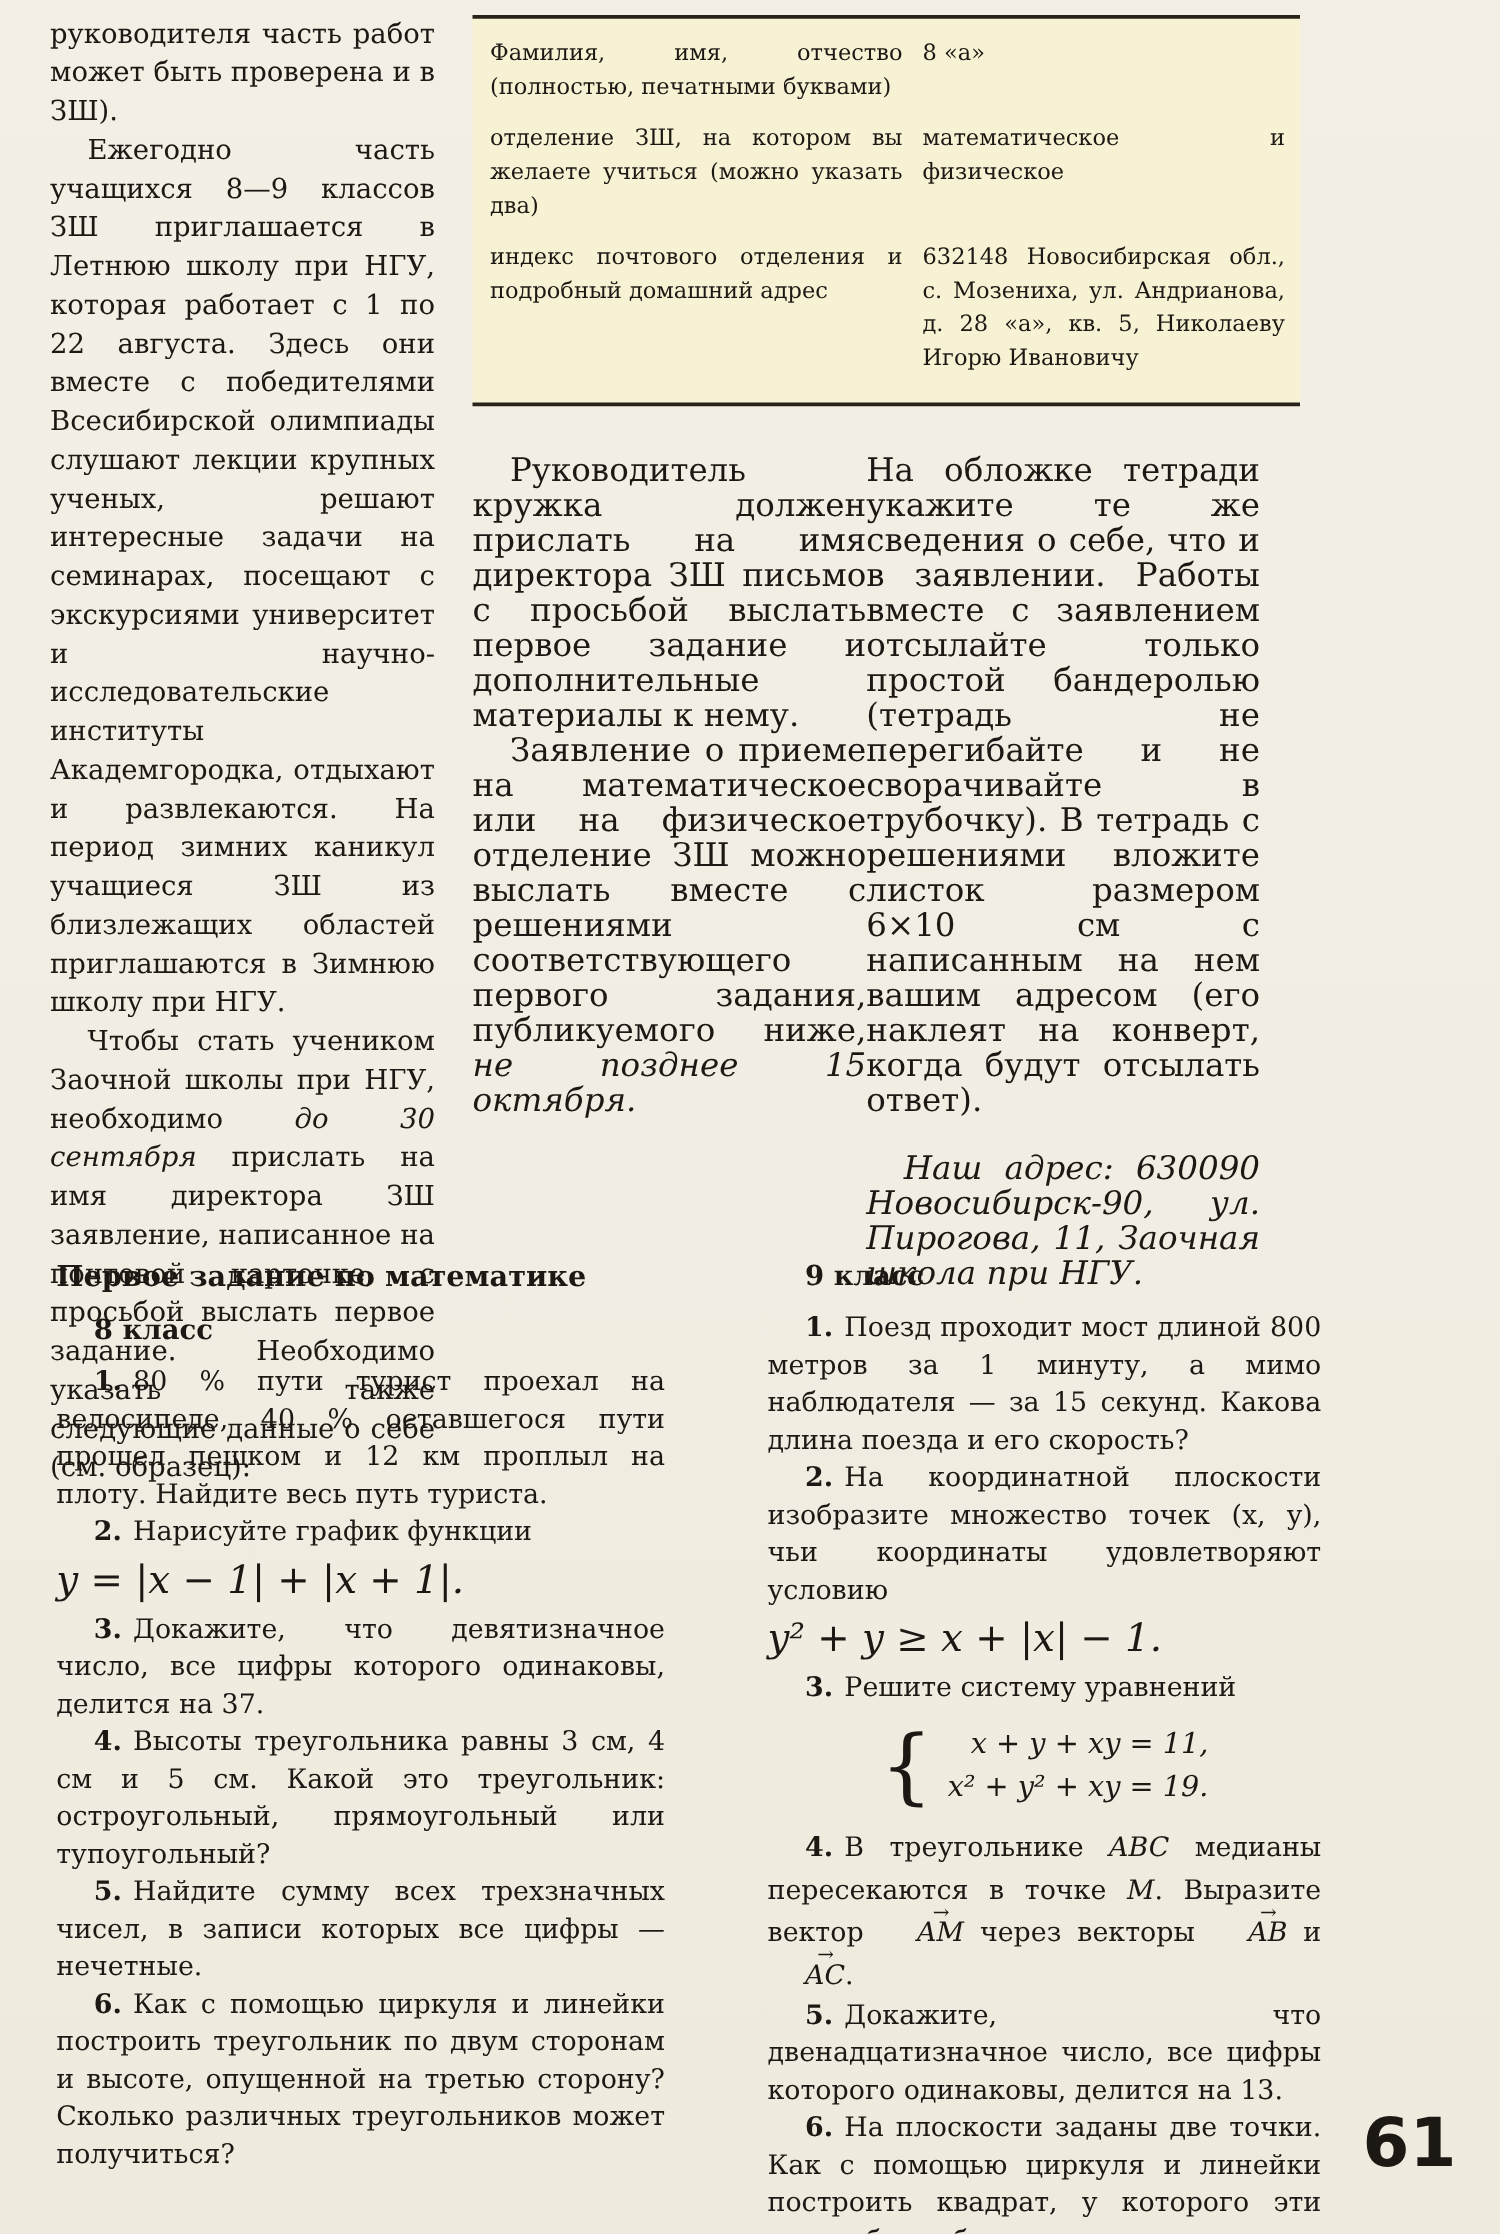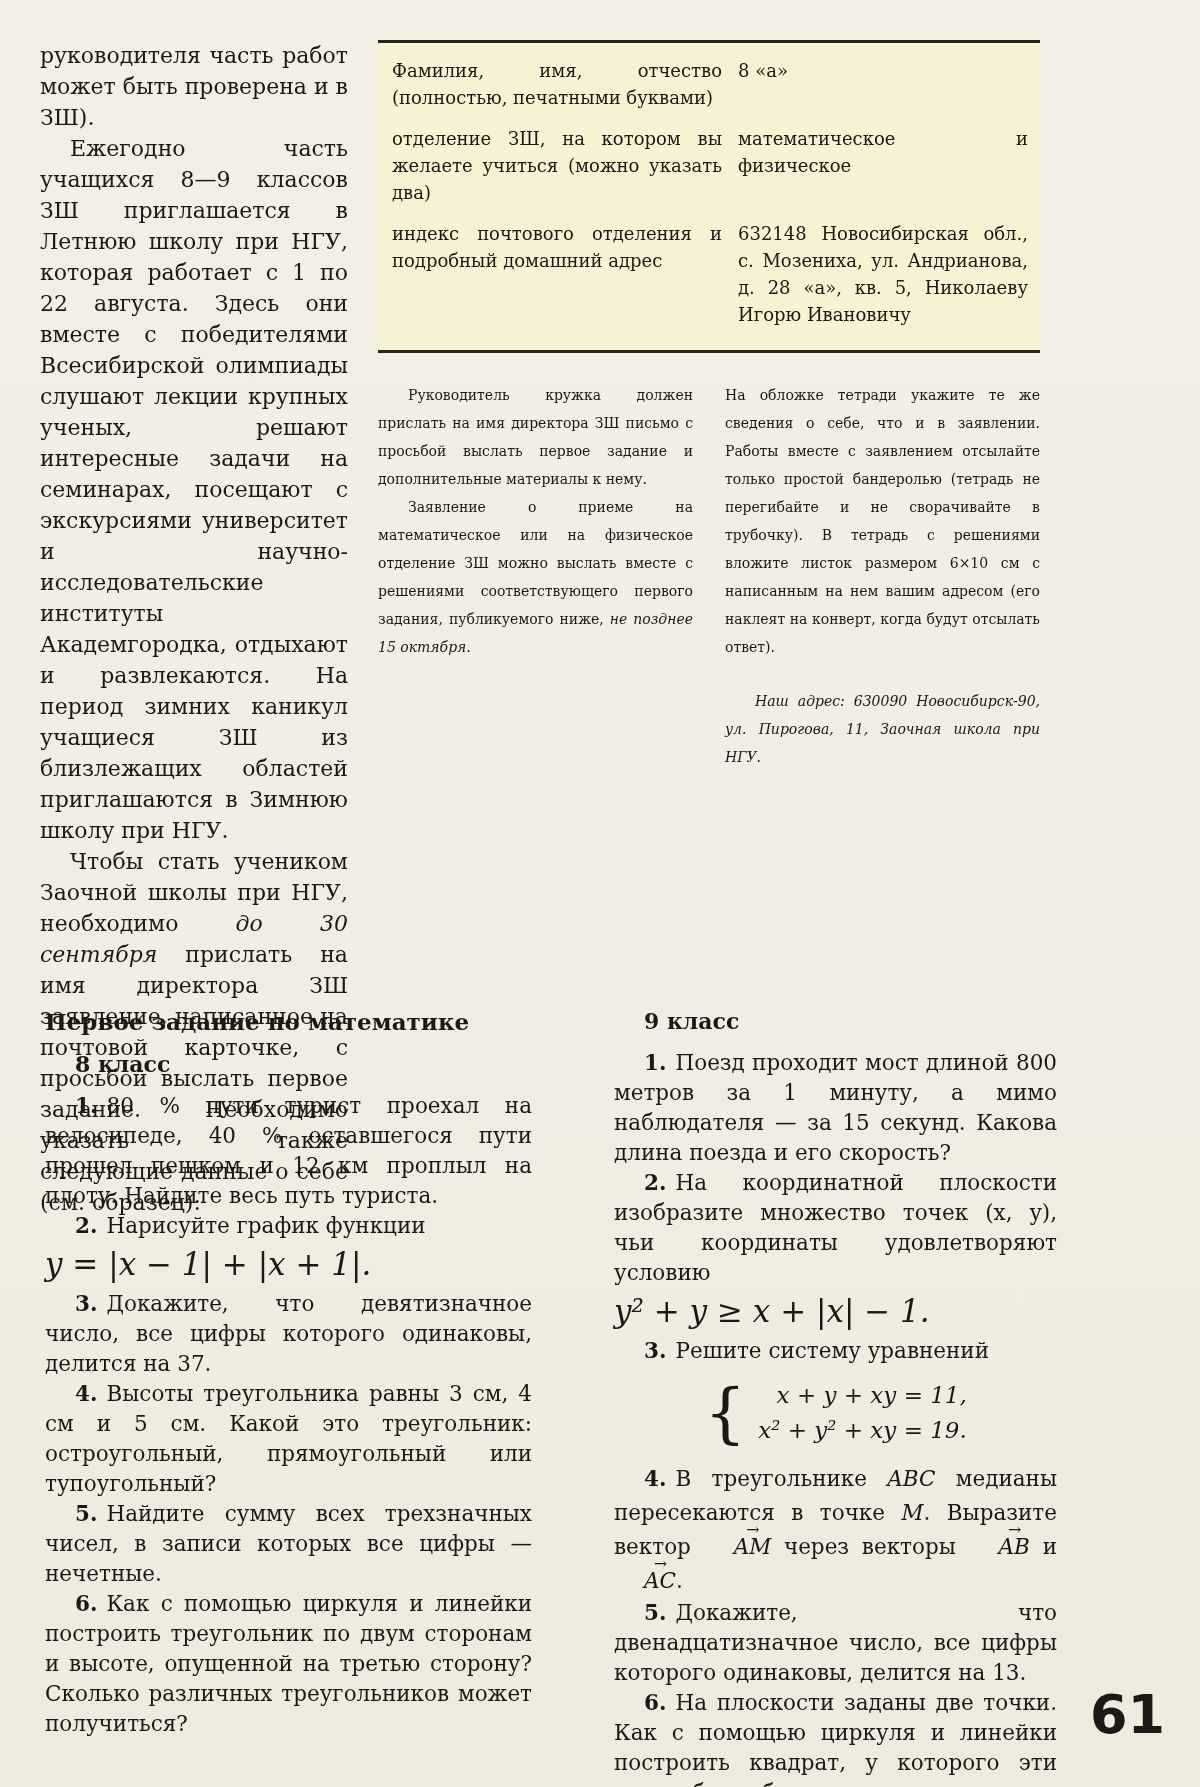--- a/index.html
+++ b/index.html
@@ -10,42 +10,42 @@
     color:#1c1813;
     font-family:"DejaVu Serif","Liberation Serif",serif;
     overflow:hidden;
   }
   .col{text-align:justify;}
   p{margin:0;}
   .indent{text-indent:30px;}
   .it{font-style:italic;}
 
   
-  .top-band{position:absolute;left:40px;top:40px;width:1000px;display:flex;gap:30px;}
+  .top-band{position:absolute;left:40px;top:12px;width:1000px;display:flex;gap:30px;}
   .col-left{width:308px;font-size:22px;line-height:31px;}
   .right-wrap{width:662px;}
 
   
   .form-box{
     background:#f7f2d4;
     border-top:3px solid #27221a;
     border-bottom:3px solid #27221a;
     padding:14px 12px 22px 14px;
     display:grid;
     grid-template-columns:330px 1fr;
     column-gap:16px;row-gap:14px;
     font-size:18px;line-height:27px;
   }
   .f-label{text-align:justify;}
   .f-value{text-align:justify;}
 
   .mid-cols{
-    margin-top:28px;
-    display:grid;grid-template-columns:315px 315px;column-gap:32px;
-    font-size:14px;line-height:28px;
+    margin-top:38px;
+    display:grid;grid-template-columns:315px 315px;
+    font-size:26px;line-height:28px;
   }
   .addr{margin-top:26px;}
 
   
   .math-section{position:absolute;left:45px;top:1008px;width:1012px;}
   .math-cols{display:grid;grid-template-columns:487px 443px;column-gap:82px;}
   .math-title{font-size:23px;font-weight:bold;margin:0 0 16px 0;text-indent:0;}
   .grade{font-size:22px;font-weight:bold;margin:0 0 14px 0;text-indent:30px;}
   .prob{font-size:21.5px;line-height:30px;text-indent:30px;}
   .num{font-weight:bold;margin-right:9px;}

